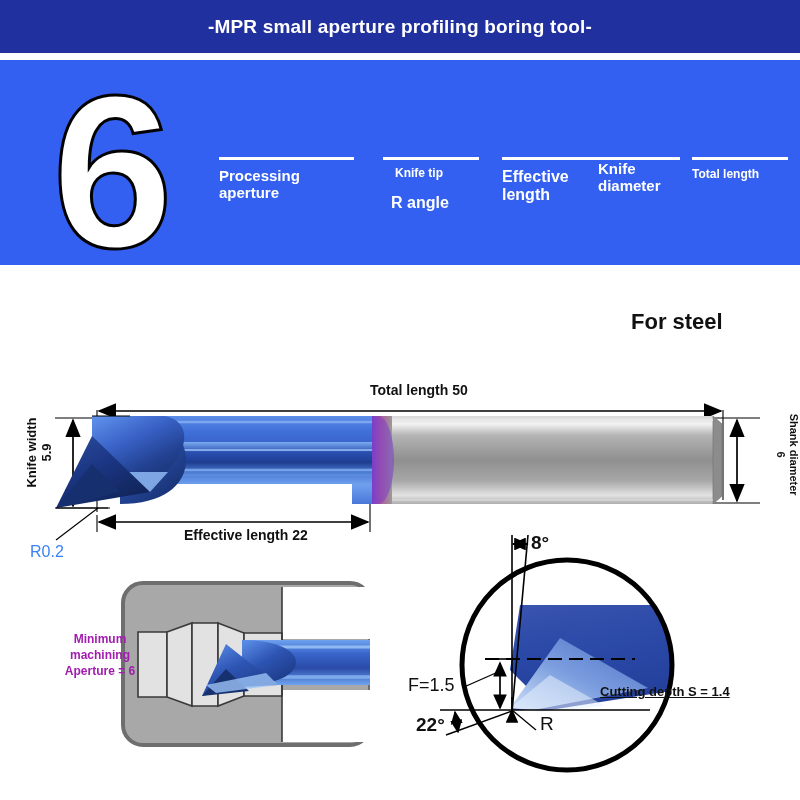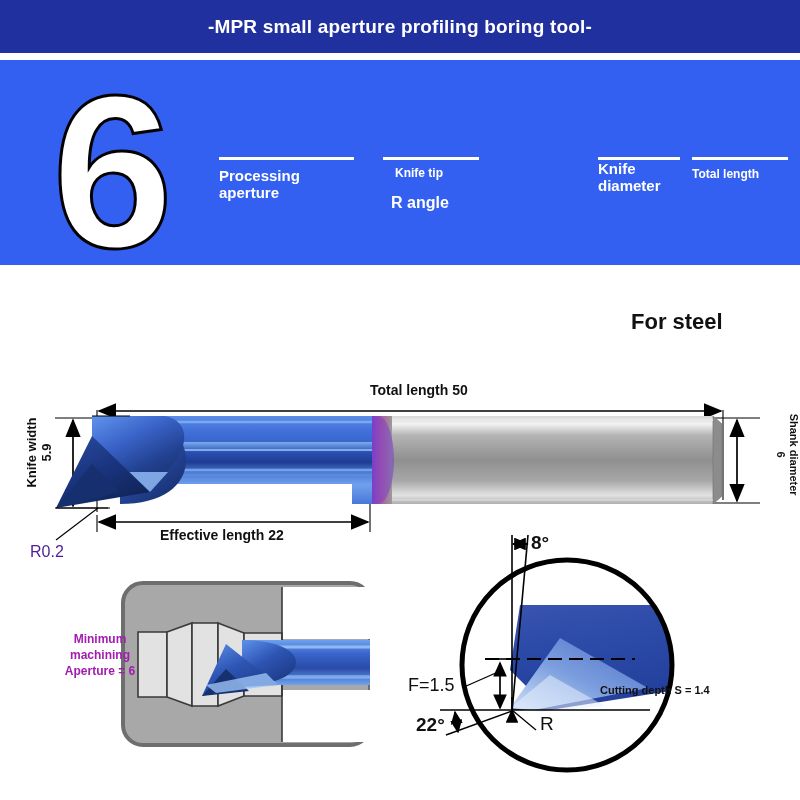--- a/index.html
+++ b/index.html
@@ -66,24 +66,24 @@
     font-size:22px;font-weight:bold;color:#111;
   }
 
   
   .main-dwg{position:absolute;left:0;top:380px;width:800px;height:180px;}
 
   .lbl-total{
     position:absolute;left:370px;top:2px;font-size:14px;font-weight:bold;color:#111;
   }
   .lbl-eff{
-    position:absolute;left:160px;top:147px;font-size:14px;font-weight:bold;color:#111;
+    position:absolute;left:184px;top:147px;font-size:14px;font-weight:bold;color:#111;
   }
   .lbl-r02{
-    position:absolute;left:30px;top:163px;font-size:16px;color:#4c1d95;
+    position:absolute;left:30px;top:163px;font-size:16px;color:#3b82f6;
   }
   .lbl-knife{
     position:absolute;left:-5px;top:58px;width:90px;
     font-size:13px;font-weight:bold;color:#111;line-height:1.12;
     transform:rotate(-90deg);transform-origin:50% 50%;text-align:center;
   }
   .lbl-shank{
     position:absolute;left:744px;top:62px;width:86px;
     font-size:11px;font-weight:bold;color:#111;line-height:1.15;
     transform:rotate(90deg);transform-origin:50% 50%;text-align:center;
@@ -96,21 +96,21 @@
     text-align:center;font-size:12px;font-weight:bold;
     line-height:1.32;color:#a21caf;
   }
 
   
   .detail{position:absolute;left:400px;top:520px;width:400px;height:255px;}
   .d-8{position:absolute;left:131px;top:12px;font-size:19px;font-weight:bold;color:#111;}
   .d-f{position:absolute;left:8px;top:155px;font-size:18px;color:#111;}
   .d-22{position:absolute;left:16px;top:194px;font-size:19px;font-weight:bold;color:#111;}
   .d-r{position:absolute;left:140px;top:193px;font-size:19px;color:#111;}
-  .d-cut{position:absolute;left:200px;top:164px;font-size:11px;font-weight:bold;color:#111;white-space:nowrap;}
+  .d-cut{position:absolute;left:200px;top:164px;font-size:13px;font-weight:bold;color:#111;white-space:nowrap;text-decoration:underline;}
 </style>
 </head>
 <body>
 
 <div class="root">
 
   <div class="title-bar">
     <div class="title">-MPR small aperture profiling boring tool-</div>
   </div>
 
@@ -130,20 +130,27 @@
   <div class="seg" style="left:383px;top:157px;width:96px;height:70px;">
     <div class="rule" style="width:96px;"></div>
     <div class="lbl" style="top:10px;font-size:12px;left:12px;">
       <span>Knife tip</span>
     </div>
     <div class="lbl" style="top:37px;font-size:16px;left:8px;">
       <span>R angle</span>
     </div>
   </div>
 
+  <div class="seg" style="left:502px;top:157px;width:115px;height:70px;">
+    <div class="rule" style="width:115px;"></div>
+    <div class="lbl" style="top:11px;font-size:16px;">
+      <span>Effective</span><br>
+      <span>length</span>
+    </div>
+  </div>
 
   <div class="seg" style="left:598px;top:150px;width:82px;height:76px;">
     <div class="rule" style="width:82px;top:7px;"></div>
     <div class="lbl" style="top:11px;font-size:15px;">
       <span>Knife</span><br>
       <span>diameter</span>
     </div>
   </div>
 
   <div class="seg" style="left:692px;top:157px;width:96px;height:70px;">

